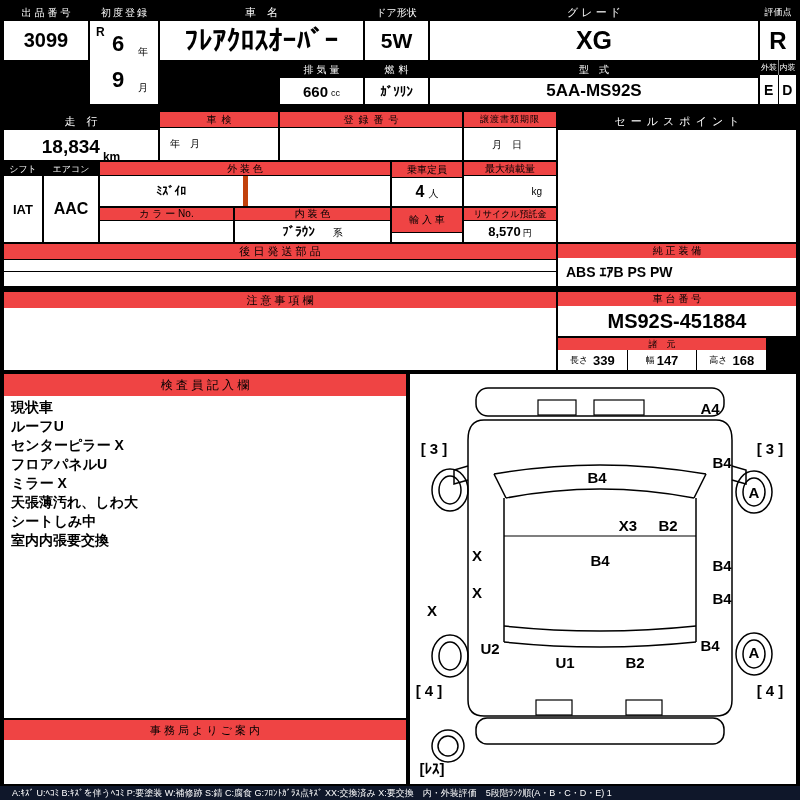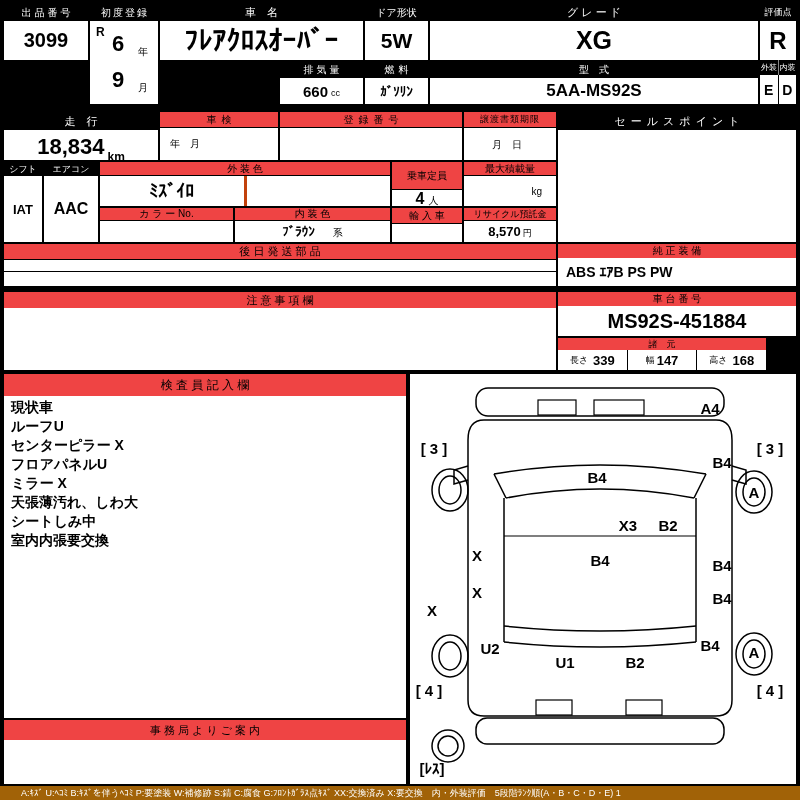--- a/index.html
+++ b/index.html
@@ -11,22 +11,22 @@
   .wh{background:#ef4444;color:#000;display:flex;align-items:center;justify-content:center;flex:0 0 auto;white-space:nowrap}
   .line{border-bottom:1px solid #000}
   .val{flex:1;display:flex;align-items:center;justify-content:center;white-space:nowrap}
   .left{justify-content:flex-start}
   .b{font-weight:bold}
   .rel{position:relative;flex:1}
   .abs{position:absolute;white-space:nowrap}
   .row{display:flex;flex-direction:row;flex:1}
   .dmg{position:absolute;transform:translate(-50%,-50%);font-weight:bold;font-size:15px;white-space:nowrap}
   .insp-line{font-size:14px;font-weight:bold;line-height:19px;padding-left:7px;white-space:nowrap}
-  .legend{position:absolute;left:0;top:786px;width:800px;height:14px;background:#a16207;color:#fff;
-          font-size:9px;display:flex;align-items:flex-end;padding-left:21px;white-space:nowrap}
+  .legend{position:absolute;left:0;top:786px;width:800px;height:14px;background:#0f172a;color:#fff;
+          font-size:9px;display:flex;align-items:flex-end;padding-left:12px;white-space:nowrap}
 </style>
 </head>
 <body>
 
 <div id="sheet">
 
   <div class="box" style="left:4px;top:4px;width:84px;height:56px">
     <div class="bh" style="height:17px;font-size:10px;letter-spacing:3px;padding-left:3px">出品番号</div>
     <div class="val b" style="font-size:20px">3099</div>
   </div>
@@ -85,21 +85,21 @@
   </div>
 
   <div class="box" style="left:430px;top:62px;width:328px;height:42px">
     <div class="bh" style="height:16px;font-size:10px">型　式</div>
     <div class="val b" style="font-size:17px">5AA-MS92S</div>
   </div>
 
   <div class="box" style="left:4px;top:112px;width:154px;height:48px">
     <div class="bh" style="height:18px;font-size:11px">走　行</div>
     <div class="val">
-      <span class="b" style="font-size:22px">18,834</span>
+      <span class="b" style="font-size:19px">18,834</span>
       <span class="b" style="font-size:12px;margin-left:3px;margin-top:20px">km</span>
     </div>
   </div>
 
   <div class="box" style="left:160px;top:112px;width:118px;height:48px">
     <div class="wh line" style="height:16px;font-size:10px;letter-spacing:5px;padding-left:5px">車検</div>
     <div class="rel">
       <span class="abs" style="left:10px;top:9px;font-size:10px">年　月</span>
     </div>
   </div>
@@ -127,27 +127,27 @@
   </div>
 
   <div class="box" style="left:4px;top:162px;width:38px;height:80px">
     <div class="bh" style="height:14px;font-size:9px">シフト</div>
     <div class="val b" style="font-size:13px">IAT</div>
   </div>
 
   <div class="box" style="left:100px;top:162px;width:290px;height:44px">
     <div class="wh line" style="height:14px;font-size:10px">外 装 色</div>
     <div class="row">
-      <div class="val b" style="width:180px;font-size:18px;border-right:3px solid #c2410c">ﾐｽﾞｲﾛ</div>
+      <div class="val b" style="width:180px;font-size:12px;border-right:5px solid #c2410c">ﾐｽﾞｲﾛ</div>
       <div class="val"></div>
     </div>
   </div>
 
   <div class="box" style="left:392px;top:162px;width:70px;height:44px">
-    <div class="wh line" style="height:28px;font-size:10px">乗車定員</div>
+    <div class="wh line" style="height:16px;font-size:10px">乗車定員</div>
     <div class="val">
       <span class="b" style="font-size:16px">4</span>
       <span style="font-size:10px;margin-left:4px;margin-top:4px">人</span>
     </div>
   </div>
 
   <div class="box" style="left:464px;top:162px;width:92px;height:44px">
     <div class="wh line" style="height:14px;font-size:10px">最大積載量</div>
     <div class="val" style="justify-content:flex-end;padding-right:14px;font-size:10px">kg</div>
   </div>
@@ -158,21 +158,21 @@
 
   <div class="box" style="left:235px;top:208px;width:155px;height:34px">
     <div class="wh line" style="height:13px;font-size:10px">内 装 色</div>
     <div class="val">
       <span class="b" style="font-size:13px">ﾌﾞﾗｳﾝ</span>
       <span style="font-size:10px;margin-left:18px;margin-top:3px">系</span>
     </div>
   </div>
 
   <div class="box" style="left:392px;top:208px;width:70px;height:34px">
-    <div class="wh line" style="height:16px;font-size:10px">輸 入 車</div>
+    <div class="wh line" style="height:25px;font-size:10px">輸 入 車</div>
     <div class="val"></div>
   </div>
 
   <div class="box" style="left:464px;top:208px;width:92px;height:34px">
     <div class="wh line" style="height:13px;font-size:9px">リサイクル預託金</div>
     <div class="val">
       <span class="b" style="font-size:13px">8,570</span>
       <span style="font-size:9px;margin-left:2px;margin-top:3px">円</span>
     </div>
   </div>

